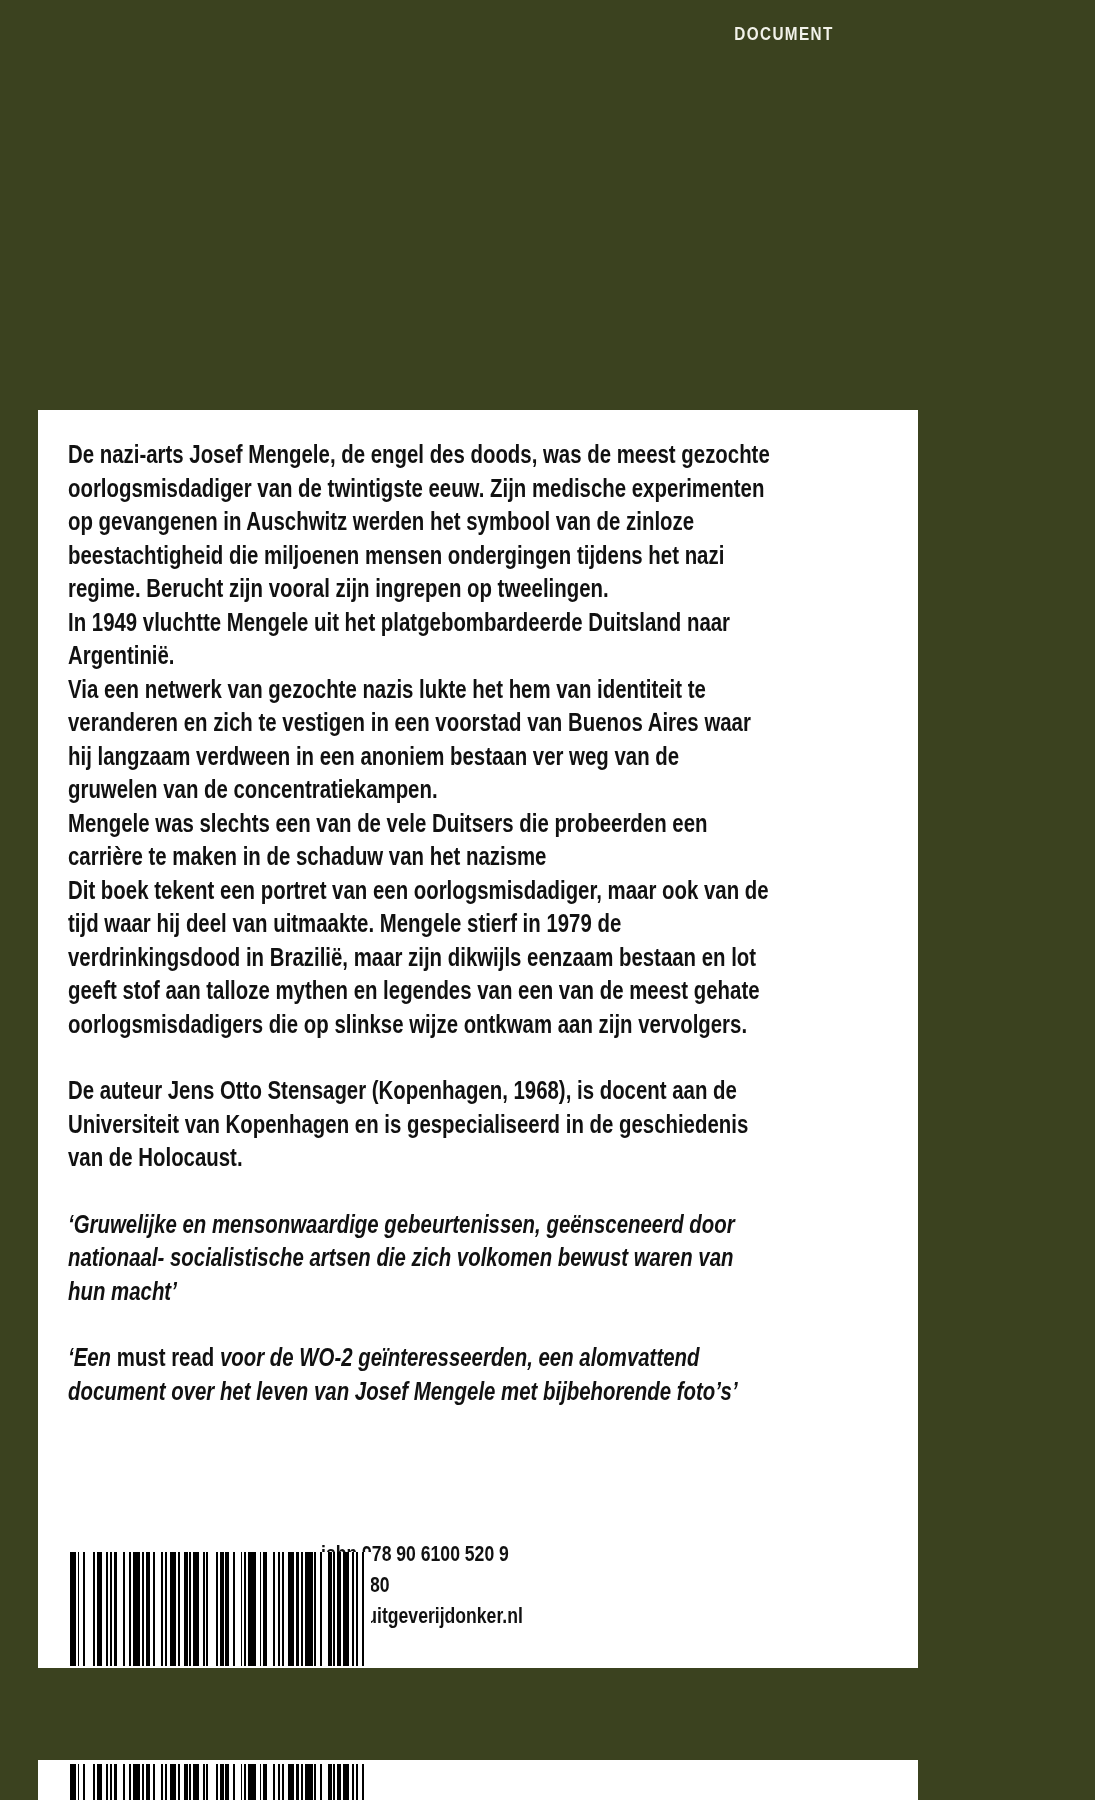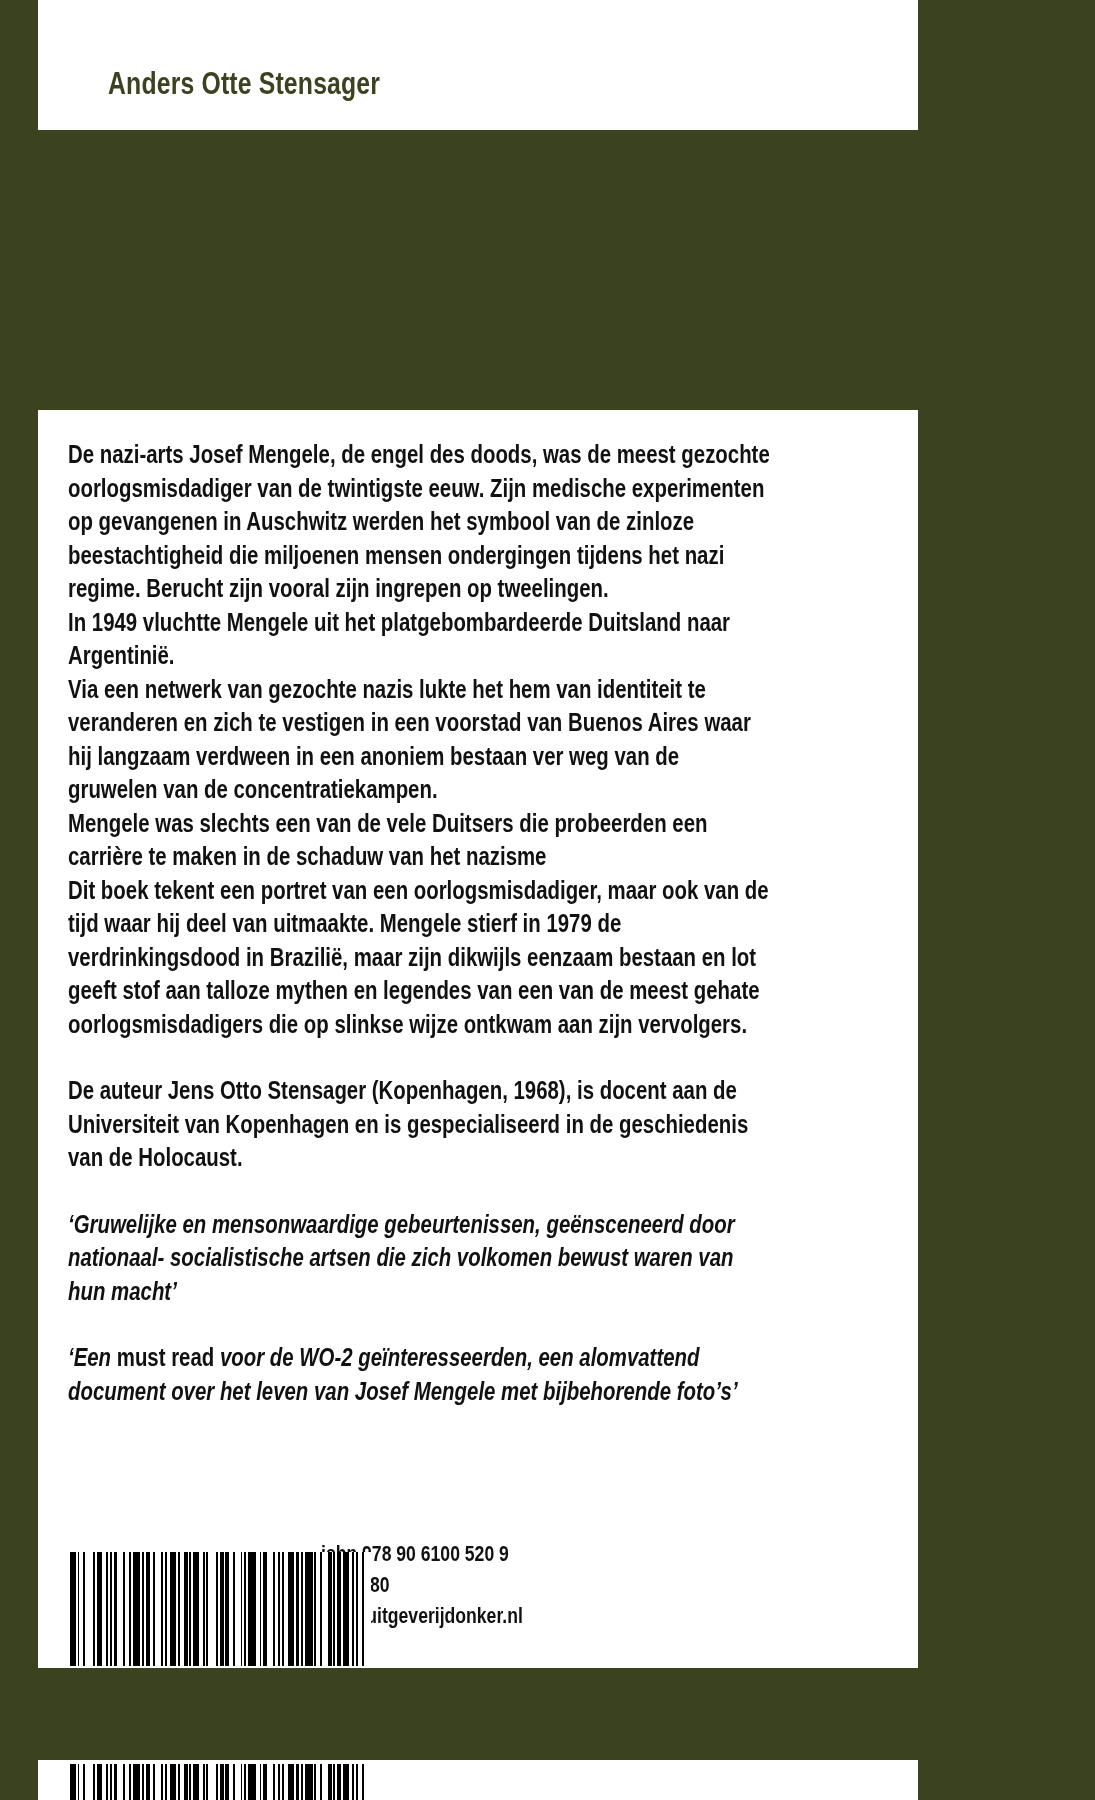--- a/index.html
+++ b/index.html
@@ -196,24 +196,24 @@
     left: 70px;
     top: 1764px;
     height: 36px;
   }
 </style>
 </head>
 <body>
 
 <div class="cover">
 
-  <div class="top-band">
-    <div class="author">Anders Otte Stensager</div>
+
+  <div class="doc-tag">
+    <div class="doc-tag-label">DOCUMENT</div>
   </div>
-
 
 
   <div class="body-panel">
 
     <div class="blurb">
       <p>De nazi-arts Josef Mengele, de engel des doods, was de meest gezochte oorlogsmisdadiger van de twintigste eeuw. Zijn medische experimenten op gevangenen in Auschwitz werden het symbool van de zinloze beestachtigheid die miljoenen mensen ondergingen tijdens het nazi regime. Berucht zijn vooral zijn ingrepen op tweelingen.</p>
       <p>In 1949 vluchtte Mengele uit het platgebombardeerde Duitsland naar Argentinië.</p>
       <p>Via een netwerk van gezochte nazis lukte het hem van identiteit te veranderen en zich te vestigen in een voorstad van Buenos Aires waar hij langzaam verdween in een anoniem bestaan ver weg van de gruwelen van de concentratiekampen.</p>
       <p>Mengele was slechts een van de vele Duitsers die probeerden een carrière te maken in de schaduw van het nazisme</p>
       <p>Dit boek tekent een portret van een oorlogsmisdadiger, maar ook van de tijd waar hij deel van uitmaakte. Mengele stierf in 1979 de verdrinkingsdood in Brazilië, maar zijn dikwijls eenzaam bestaan en lot geeft stof aan talloze mythen en legendes van een van de meest gehate oorlogsmisdadigers die op slinkse wijze ontkwam aan zijn vervolgers.</p>

